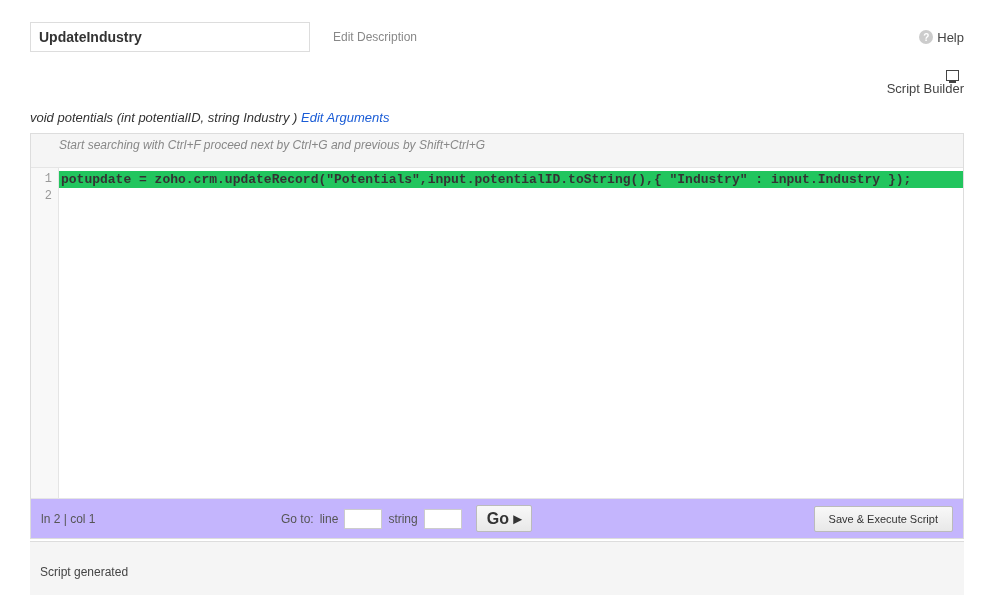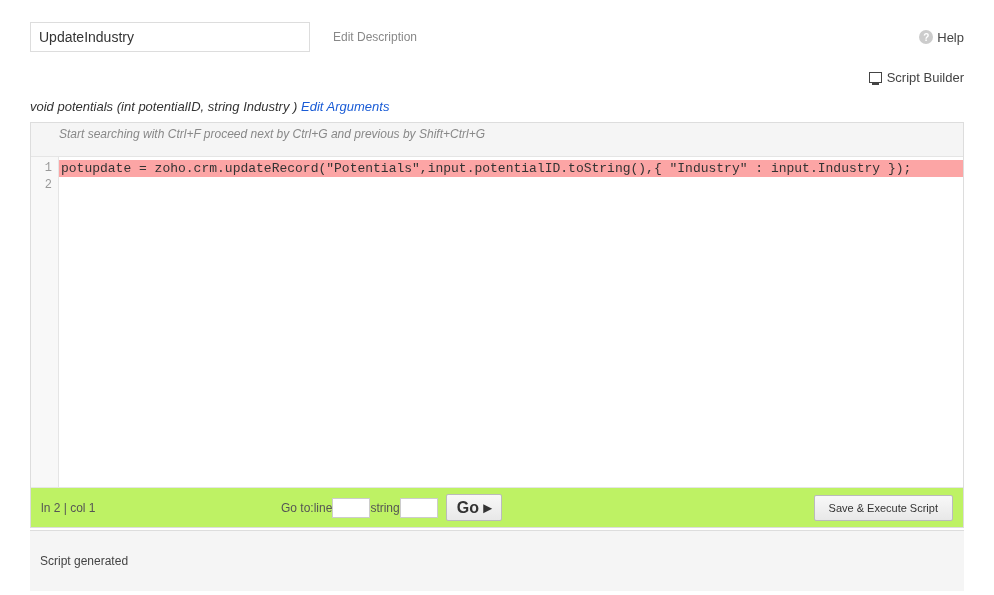--- a/index.html
+++ b/index.html
@@ -21,20 +21,21 @@
       align-items: center;
       margin-bottom: 18px;
     }
     .function-name-input {
       width: 280px;
       height: 30px;
       padding: 4px 8px;
       border: 1px solid #ddd;
       font-size: 14px;
       color: #333;
+      font-weight: bold;
     }
     .edit-description {
       margin-left: 23px;
       color: #888;
       font-size: 12px;
       cursor: pointer;
     }
     .help-link {
       margin-left: auto;
       display: flex;
@@ -56,24 +57,25 @@
       font-weight: bold;
       margin-right: 4px;
     }
     .script-builder-row {
       display: flex;
       justify-content: flex-end;
       margin-bottom: 14px;
     }
     .script-builder-link {
       display: flex;
-      align-items: center;
+      align-items: flex-end;
       color: #444;
       font-size: 13px;
       cursor: pointer;
+      flex-direction: column;
     }
     .script-builder-icon {
       width: 13px;
       height: 11px;
       border: 1px solid #444;
       margin-right: 5px;
       position: relative;
     }
     .script-builder-icon::before {
       content: '';
@@ -132,37 +134,39 @@
       font-size: 13px;
       color: #333;
     }
     .code-line {
       line-height: 17px;
       height: 17px;
       padding-left: 2px;
       white-space: pre;
     }
     .code-line.hl {
-      background: #fca5a5;
+      background: #22c55e;
+      font-weight: bold;
     }
     .status-bar {
       display: flex;
       align-items: center;
       border-top: 1px solid #e5e5e5;
-      background: #bef264;
+      background: #c4b5fd;
       padding: 6px 10px;
       font-size: 12px;
       color: #555;
     }
     .cursor-pos {
       width: 240px;
     }
     .goto-section {
       display: flex;
       align-items: center;
+      gap: 6px;
     }
     .goto-section input {
       width: 38px;
       height: 20px;
       border: 1px solid #ccc;
       padding: 2px 4px;
       font-size: 12px;
     }
     .go-btn {
       margin-left: 8px;

